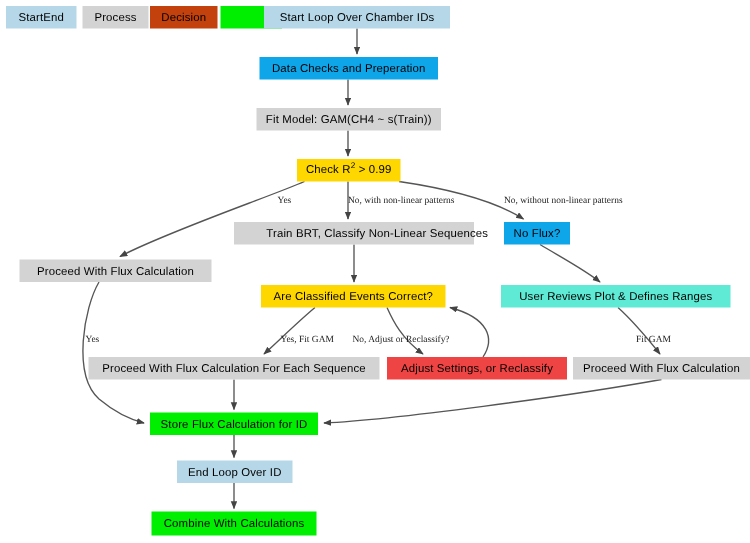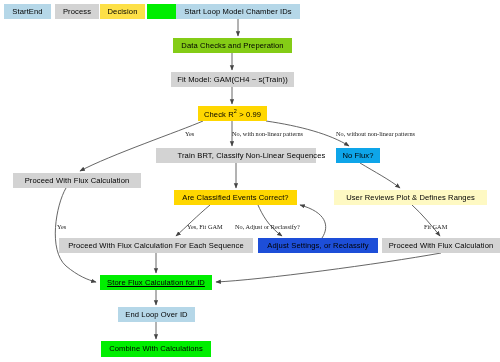--- a/index.html
+++ b/index.html
@@ -83,65 +83,65 @@
     </g>
   </svg>
 
   <div id="legend-layer">
       <div class="node legend-node" style="left: 4px; top: 4px; width: 47px; height: 15px; background: rgb(181, 215, 232);">
         <span>StartEnd</span>
       </div>
       <div class="node legend-node" style="left: 55px; top: 4px; width: 44px; height: 15px; background: rgb(211, 211, 211);">
         <span>Process</span>
       </div>
-      <div class="node legend-node" style="left: 100px; top: 4px; width: 45px; height: 15px; background: #fde047;">
+      <div class="node legend-node" style="left: 100px; top: 4px; width: 45px; height: 15px; background: #c2410c;">
         <span>Decision</span>
       </div>
       <div class="node legend-node" style="left: 147px; top: 4px; width: 30px; height: 15px; background: rgb(0, 238, 0); padding-left: 36px;">
         <span>Flux</span>
       </div>
     </div>
   <div id="nodes-layer">
       <div class="node" style="left: 176px; top: 4px; width: 124px; height: 15px; background: rgb(181, 215, 232);">
-        <span>Start Loop Model Chamber IDs</span>
+        <span>Start Loop Over Chamber IDs</span>
       </div>
-      <div class="node" style="left: 173px; top: 38px; width: 119px; height: 15px; background: #84cc16;">
+      <div class="node" style="left: 173px; top: 38px; width: 119px; height: 15px; background: #0ea5e9;">
         <span>Data Checks and Preperation</span>
       </div>
       <div class="node" style="left: 171px; top: 72px; width: 123px; height: 15px; background: rgb(211, 211, 211);">
         <span>Fit Model: GAM(CH4 ~ s(Train))</span>
       </div>
       <div class="node" style="left: 198px; top: 106px; width: 69px; height: 15px; background: rgb(255, 215, 0);">
         <span>Check R<span class="sup">2</span> &gt; 0.99</span>
       </div>
       <div class="node" style="left: 156px; top: 148px; width: 160px; height: 15px; background: rgb(211, 211, 211); padding-left: 36px;">
         <span>Train BRT, Classify Non-Linear Sequences</span>
       </div>
       <div class="node" style="left: 336px; top: 148px; width: 44px; height: 15px; background: #0ea5e9;">
         <span>No Flux?</span>
       </div>
       <div class="node" style="left: 13px; top: 173px; width: 128px; height: 15px; background: rgb(211, 211, 211);">
         <span>Proceed With Flux Calculation</span>
       </div>
       <div class="node" style="left: 174px; top: 190px; width: 123px; height: 15px; background: rgb(255, 215, 0);">
         <span>Are Classified Events Correct?</span>
       </div>
-      <div class="node" style="left: 334px; top: 190px; width: 153px; height: 15px; background: #fef9c3;">
+      <div class="node" style="left: 334px; top: 190px; width: 153px; height: 15px; background: #5eead4;">
         <span>User Reviews Plot &amp; Defines Ranges</span>
       </div>
       <div class="node" style="left: 59px; top: 238px; width: 194px; height: 15px; background: rgb(211, 211, 211);">
         <span>Proceed With Flux Calculation For Each Sequence</span>
       </div>
-      <div class="node" style="left: 258px; top: 238px; width: 120px; height: 15px; background: #1d4ed8;">
+      <div class="node" style="left: 258px; top: 238px; width: 120px; height: 15px; background: #ef4444;">
         <span>Adjust Settings, or Reclassify</span>
       </div>
       <div class="node" style="left: 382px; top: 238px; width: 118px; height: 15px; background: rgb(211, 211, 211);">
         <span>Proceed With Flux Calculation</span>
       </div>
-      <div class="node" style="left: 100px; top: 275px; width: 112px; height: 15px; background: rgb(0, 238, 0); text-decoration: underline;">
+      <div class="node" style="left: 100px; top: 275px; width: 112px; height: 15px; background: rgb(0, 238, 0);">
         <span>Store Flux Calculation for ID</span>
       </div>
       <div class="node" style="left: 118px; top: 307px; width: 77px; height: 15px; background: rgb(181, 215, 232);">
         <span>End Loop Over ID</span>
       </div>
       <div class="node" style="left: 101px; top: 341px; width: 110px; height: 16px; background: rgb(0, 238, 0);">
         <span>Combine With Calculations</span>
       </div>
     </div>
   <div id="edge-labels-layer">

